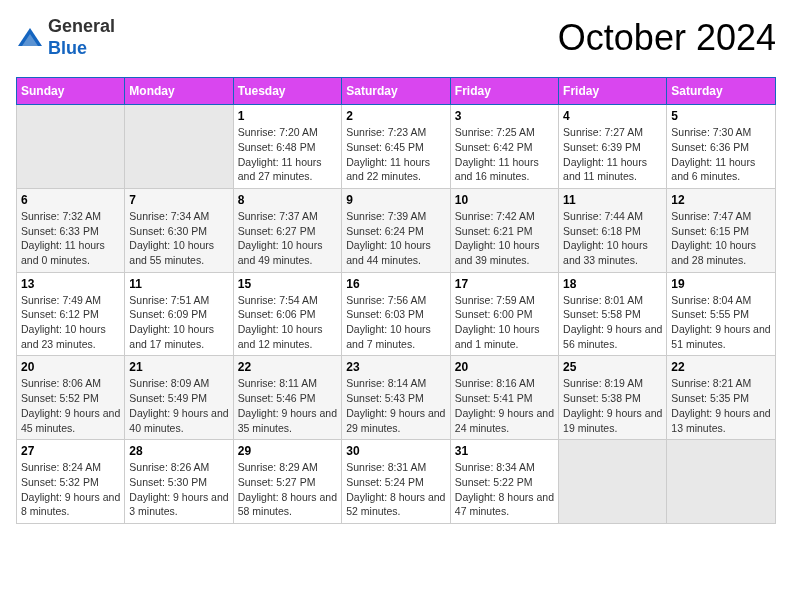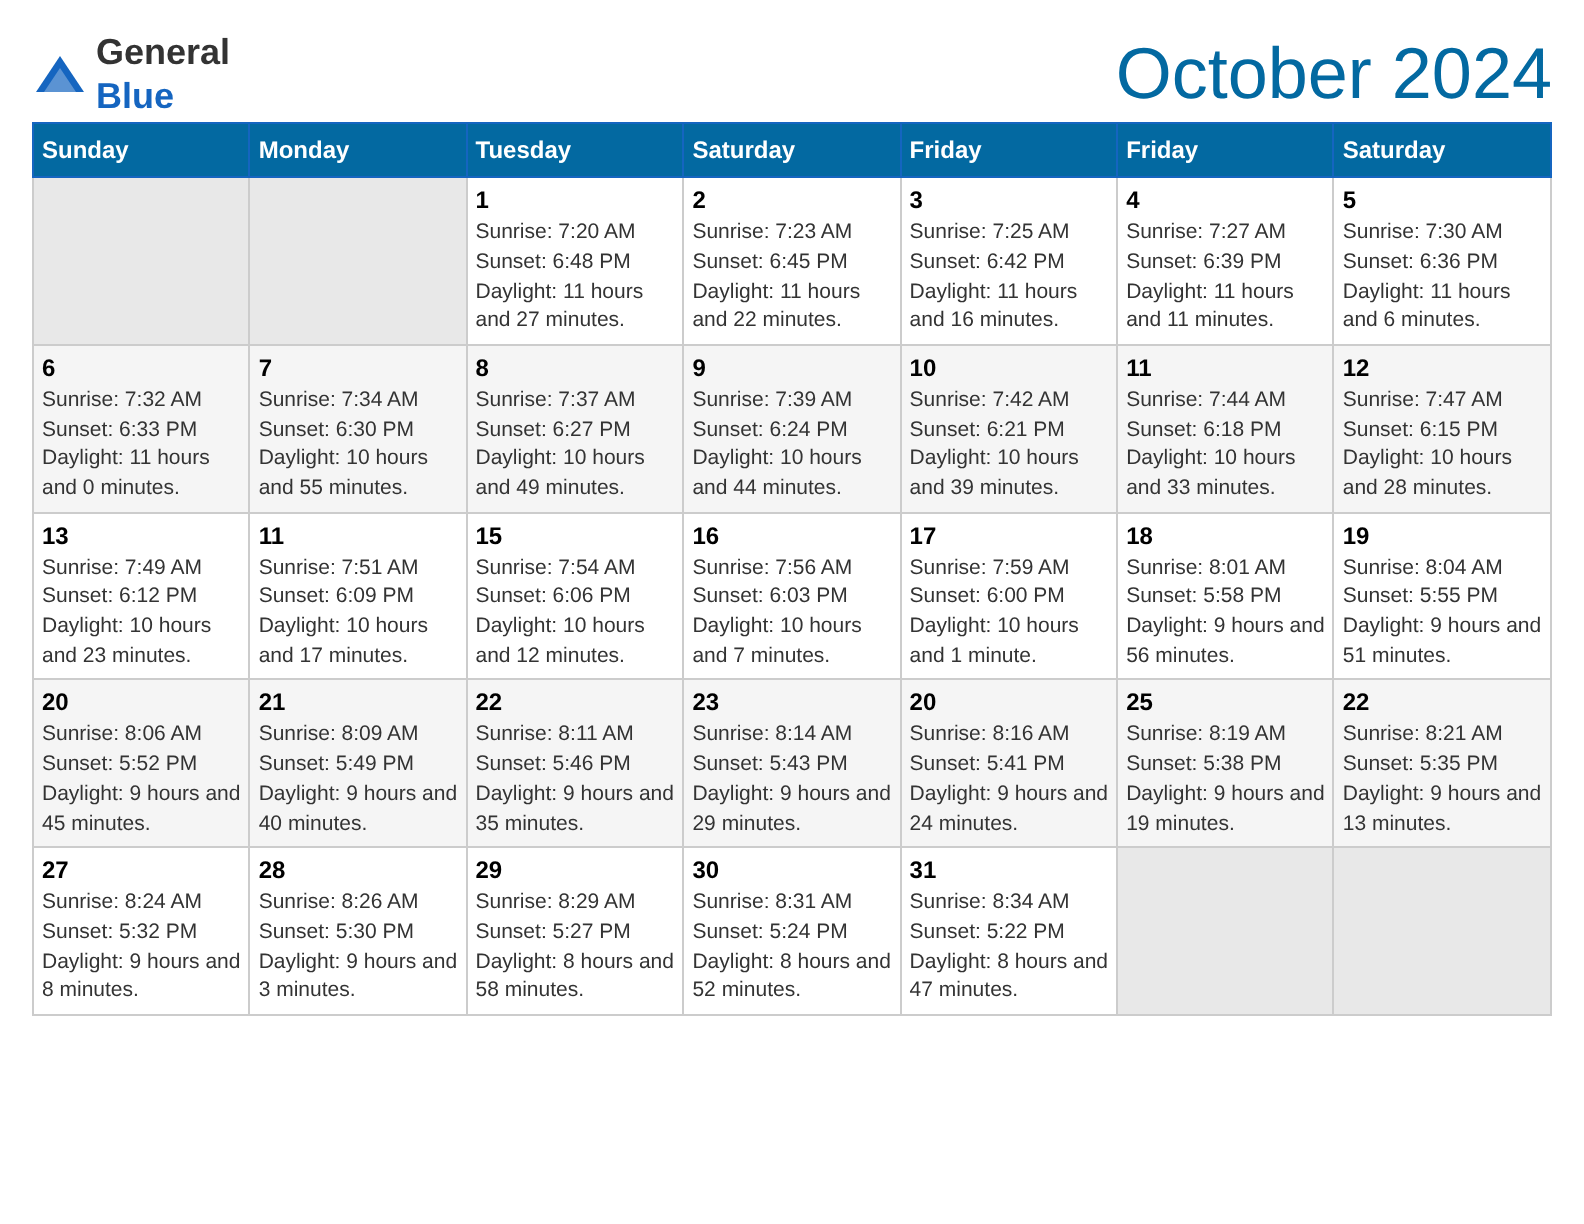--- a/index.html
+++ b/index.html
@@ -6,22 +6,22 @@
     body {
       font-family: Arial, sans-serif;
       background: #fff;
       width: 792px;
       min-height: 612px;
       padding: 16px;
     }
     .header {
       display: flex;
       justify-content: space-between;
-      align-items: flex-start;
-      margin-bottom: 2px;
+      align-items: flex-end;
+      margin-bottom: 18px;
     }
     .logo {
       display: flex;
       align-items: center;
     }
     .logo-text {
       font-size: 18px;
       font-weight: bold;
       line-height: 1.2;
     }
@@ -31,33 +31,33 @@
       width: 28px;
       height: 28px;
       margin-right: 4px;
     }
     .title-block {
       text-align: right;
     }
     .month-title {
       font-size: 36px;
       font-weight: normal;
-      color: #0369a1;
+      color: #000000;
     }
     .location {
       font-size: 16px;
       color: #555;
     }
     table {
       width: 100%;
       border-collapse: collapse;
       font-size: 11px;
     }
     thead tr th {
-      background: #0369a1;
+      background: #d946ef;
       color: #fff;
       padding: 6px 4px;
       text-align: left;
       font-weight: bold;
       font-size: 12px;
       border: 1px solid #1565c0;
     }
     tbody tr td {
       border: 1px solid #ccc;
       padding: 4px;

